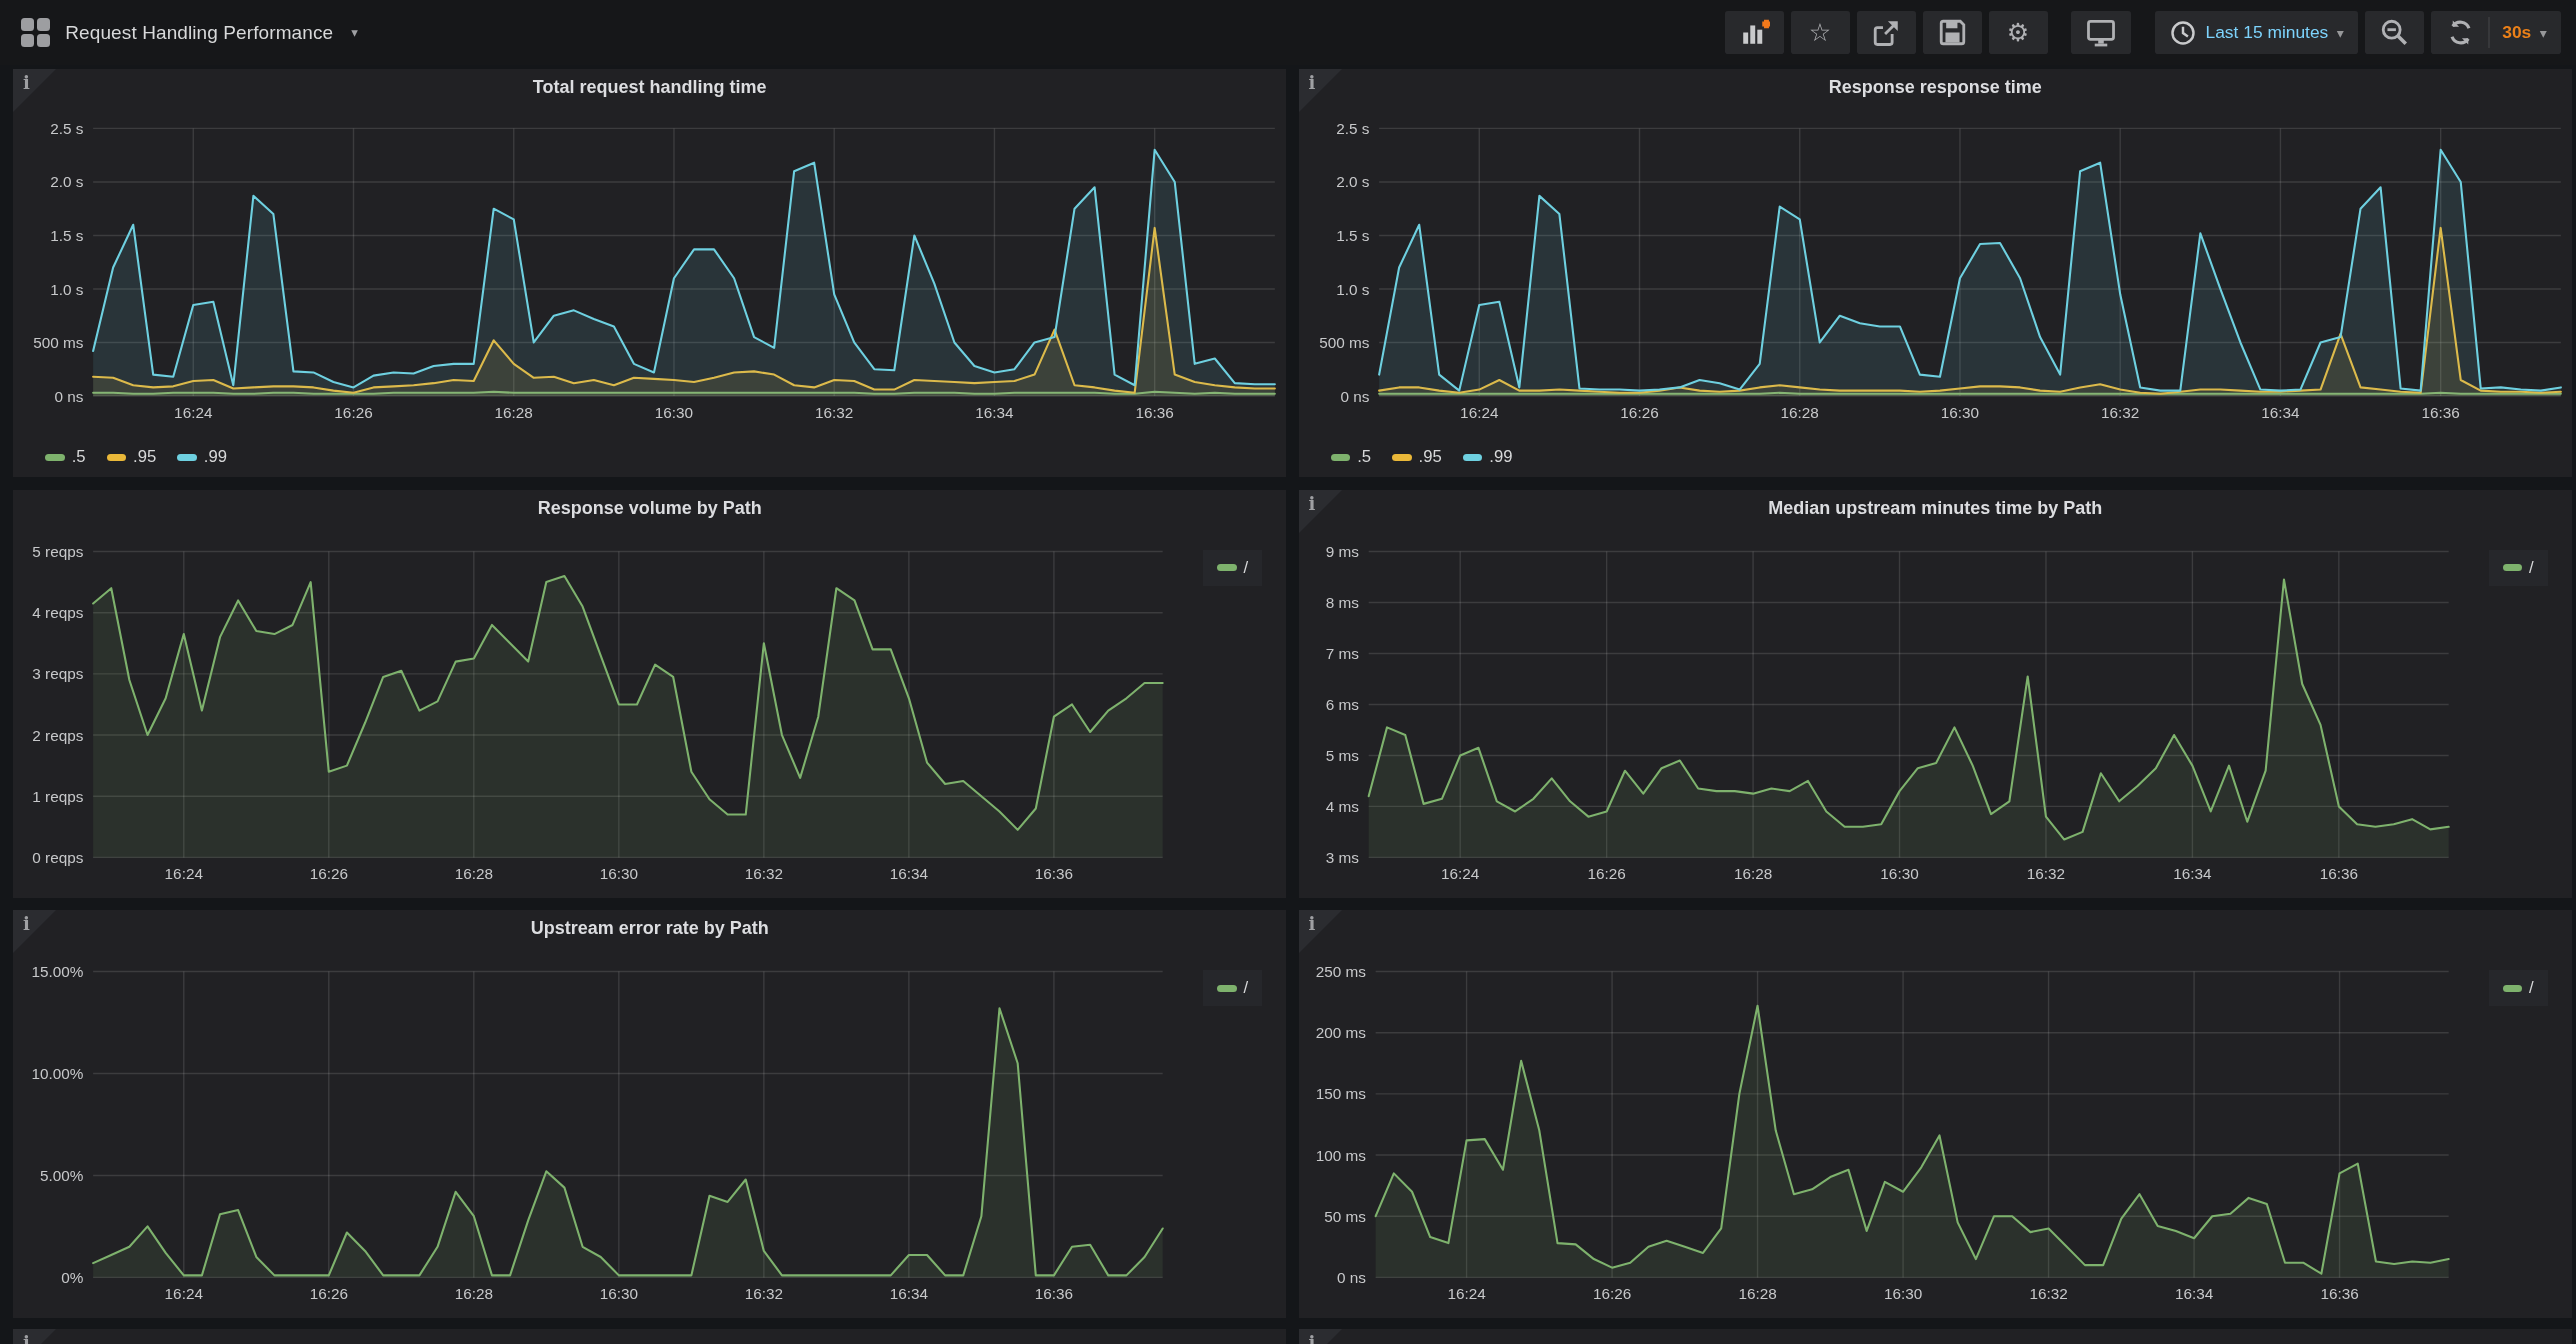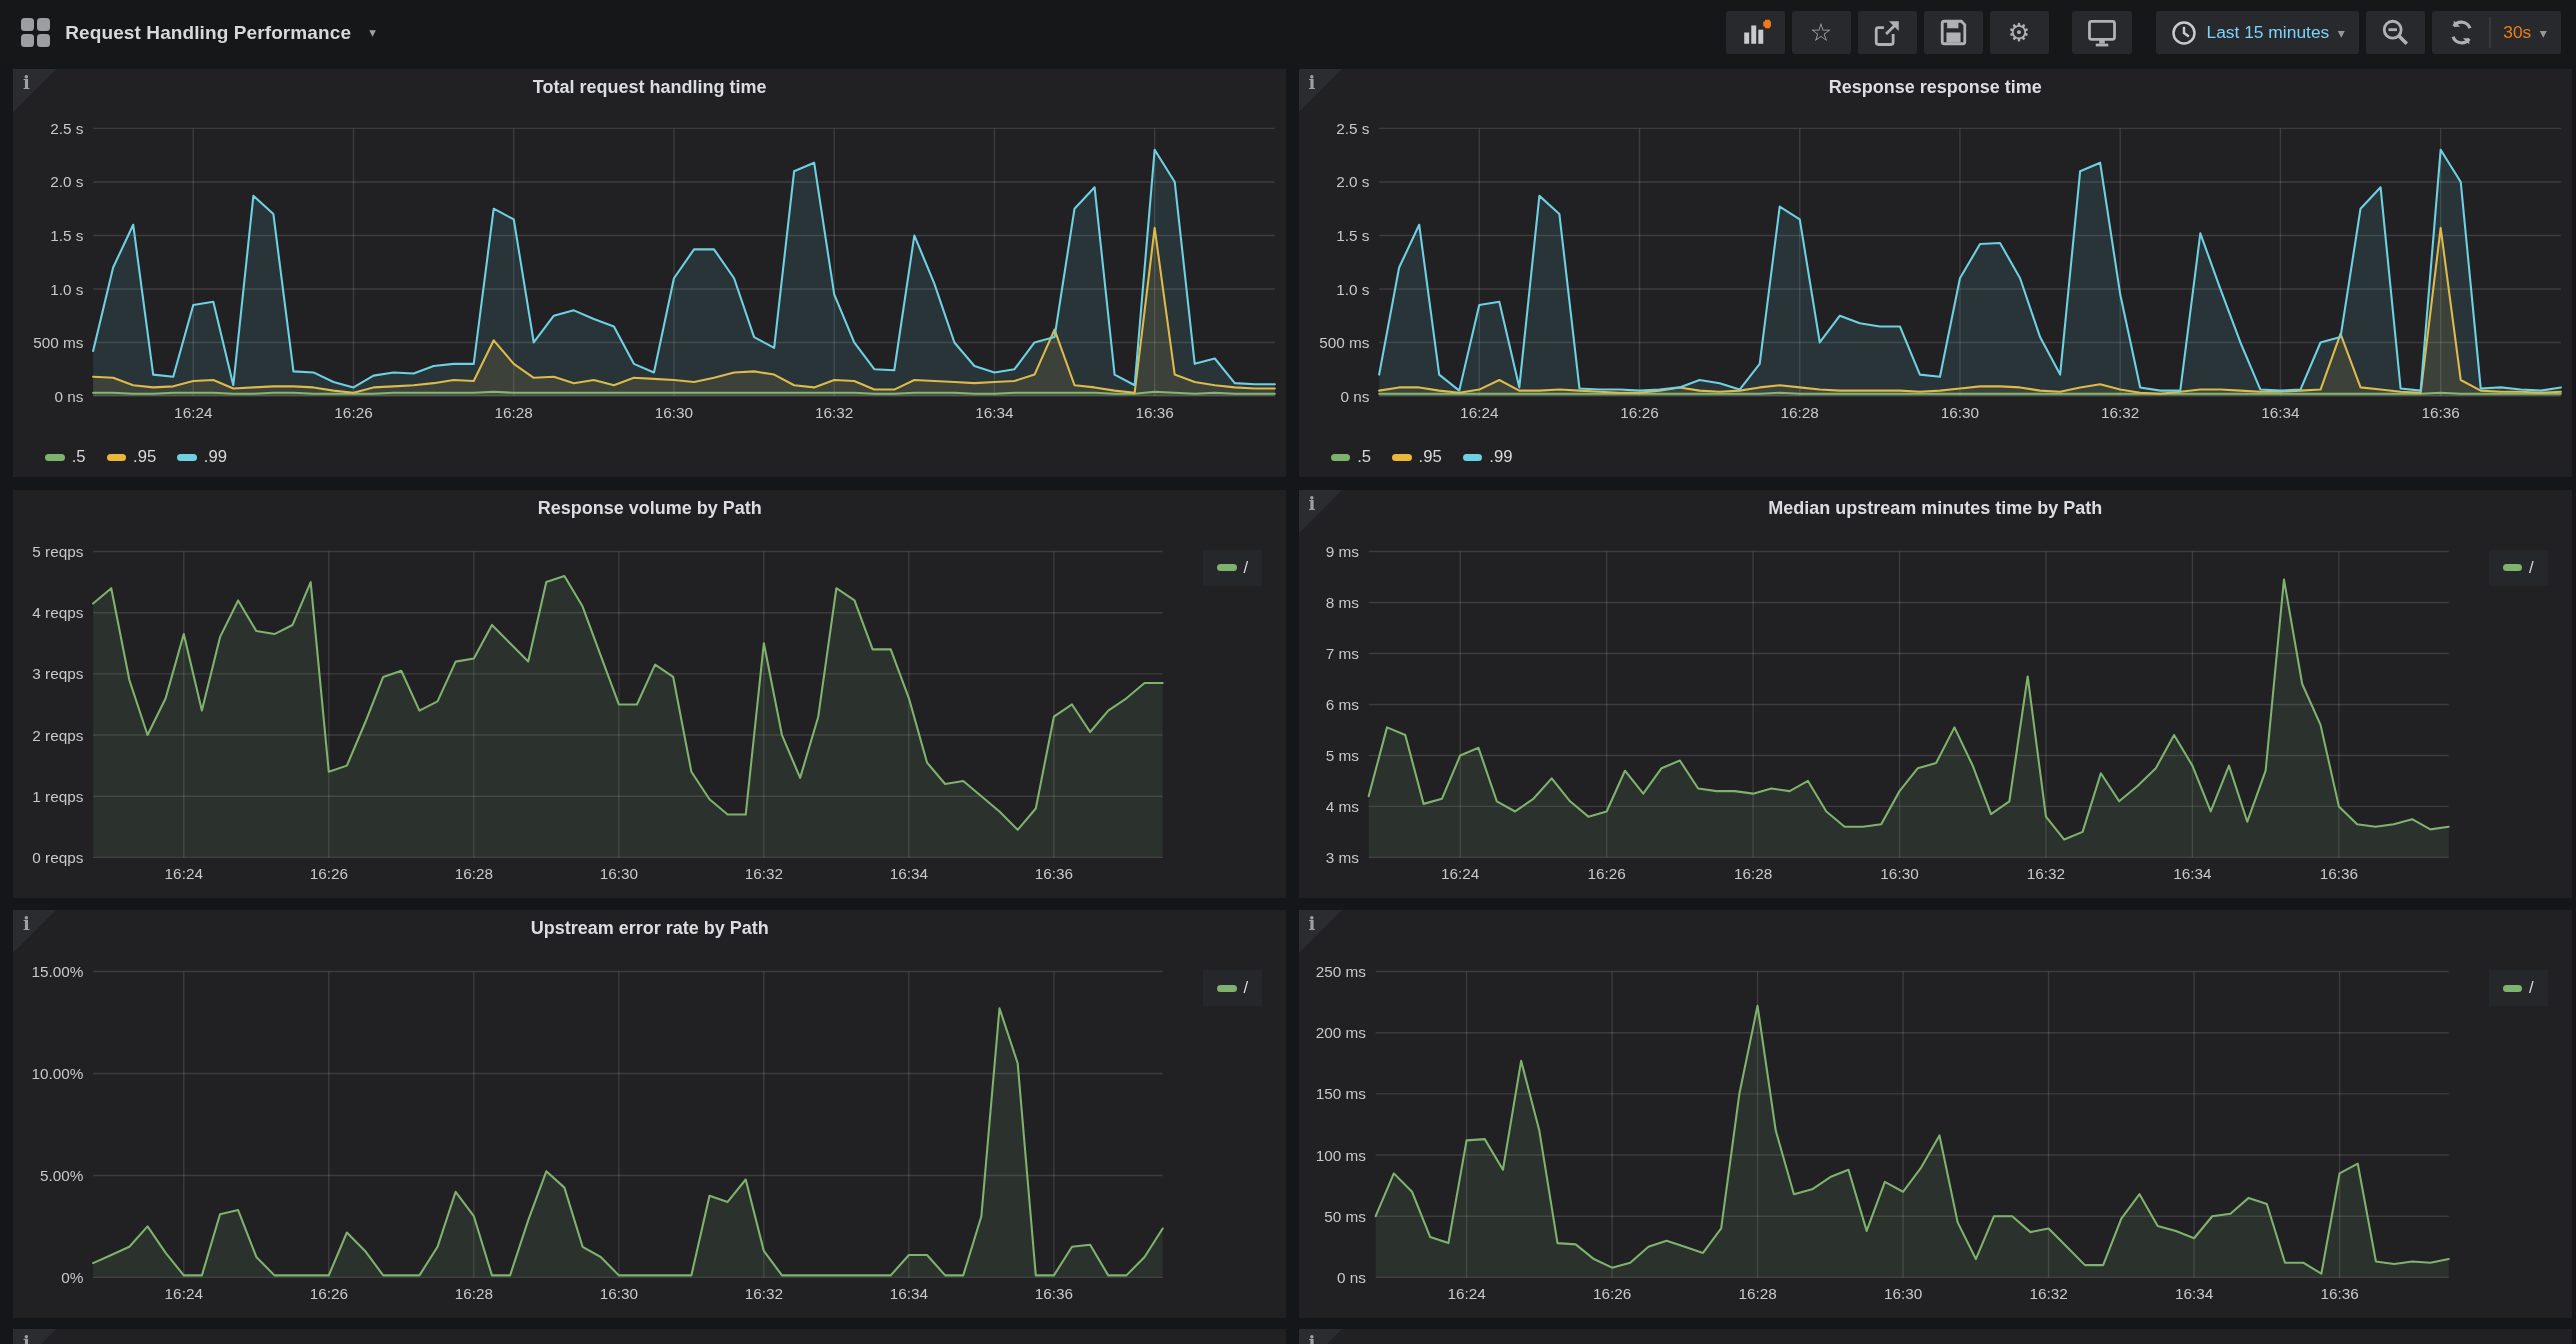--- a/index.html
+++ b/index.html
@@ -6,33 +6,33 @@
   html,body { width:2576px; height:1344px; overflow:hidden; background:#141619;
               font-family:"Liberation Sans", sans-serif; }
 
   
   .navbar { height:65px; display:flex; align-items:center; justify-content:space-between;
             background:#161719; padding:0 15.3px 0 21px; }
   .nav-left { display:flex; align-items:center; gap:15.3px; }
   .grid-icon { width:29px; height:29px; display:grid; grid-template-columns:1fr 1fr;
                grid-template-rows:1fr 1fr; gap:3.5px; }
   .grid-icon span { background:#9d9ea1; border-radius:3.5px; }
-  .dash-title { color:#d8d9da; font-size:19px; font-weight:700; letter-spacing:0.1px; }
+  .dash-title { color:#d8d9da; font-size:19px; font-weight:400; letter-spacing:0.1px; }
   .title-caret { color:#9fa0a3; font-size:13.2px; margin-left:2.8px; }
 
   .nav-right { display:flex; align-items:center; gap:7px; }
   .nav-btn { height:43px; min-width:59px; padding:0 14px; background:#28292c; border:none;
              border-radius:2.8px; display:flex; align-items:center; justify-content:center;
              gap:8.4px; color:#b0b1b4; cursor:pointer; }
   .nav-btn svg { display:block; }
   .glyph { font-size:25px; line-height:1; color:#b0b1b4; }
   .spacer { width:9.8px; }
   .picker-label { color:#7dd3fc; font-size:17.4px; }
   .caret { color:#97989a; font-size:14px; }
-  .interval { color:#eb8019; font-size:17.4px; font-weight:400; }
+  .interval { color:#eb8019; font-size:17.4px; font-weight:700; }
   .btn-divider { width:1.4px; height:31px; background:#37383b; margin:0 4.2px; }
 
   
   .grid { position:absolute; left:13.2px; top:69px; width:2558px;
           display:grid; grid-template-columns:1273px 1273px; grid-auto-rows:408px;
           column-gap:12.5px; row-gap:12.5px; }
   .panel { position:relative; background:#212124; overflow:hidden; }
   .panel-title { position:absolute; top:8.4px; left:0; right:0; text-align:center;
                  color:#dcdde0; font-size:18px; font-weight:600; cursor:pointer; }
   .chart { position:absolute; left:0; top:0; }

